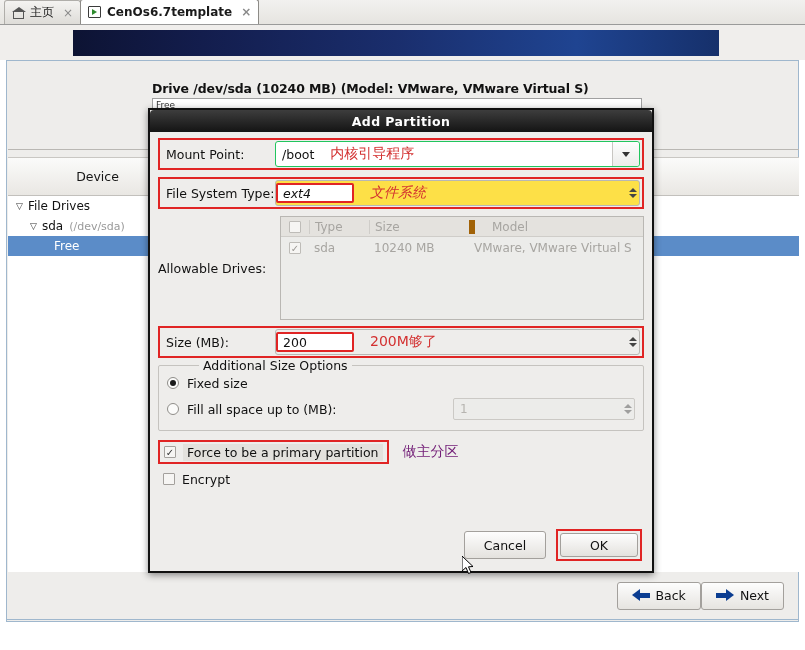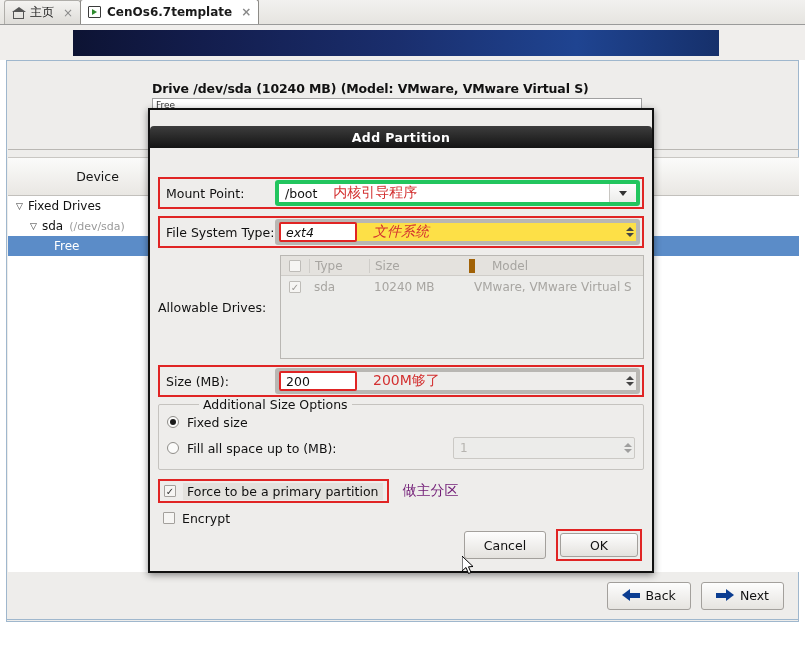--- a/index.html
+++ b/index.html
@@ -122,21 +122,21 @@
     border:1px solid #a3a09c; border-radius:3px;
     font-size:12.5px; color:#111;
     display:inline-flex; align-items:center; justify-content:center; gap:6px;
   }
   .btn.disabled { color:#b0aeaa; background:linear-gradient(#f6f5f3,#eceae6); }
 
   
   .wizard {
     position:absolute; left:6px; top:572px; width:793px; height:48px;
     background:#eeedeb; border:1px solid #9fb7cd; border-top:none;
-    display:flex; align-items:center; justify-content:flex-end; gap:10px;
+    display:flex; align-items:center; justify-content:flex-end; 
     padding-right:14px;
   }
   .arrow-l, .arrow-r { width:18px; height:13px; position:relative; display:inline-block; }
   .arrow-l:before{content:"";position:absolute;left:0;top:0;border-top:6.5px solid transparent;border-bottom:6.5px solid transparent;border-right:8px solid #0b3d91;}
   .arrow-l:after{content:"";position:absolute;left:7px;top:4px;width:11px;height:5px;background:#0b3d91;}
   .arrow-r:before{content:"";position:absolute;right:0;top:0;border-top:6.5px solid transparent;border-bottom:6.5px solid transparent;border-left:8px solid #0b3d91;}
   .arrow-r:after{content:"";position:absolute;left:0px;top:4px;width:11px;height:5px;background:#0b3d91;}
 
   
   .statusbar {
@@ -164,30 +164,29 @@
     background:#eeedeb; border:2px solid #111111;
     box-shadow:0 2px 7px rgba(0,0,0,.45);
   }
   .dlg-title {
     height:22px;
     background:linear-gradient(#3d3d3d,#141414);
     color:#ffffff; font-size:12.5px; font-weight:bold;
     display:flex; align-items:center; justify-content:center;
     letter-spacing:0.4px;
     border-radius:4px 4px 0 0;
-    margin-top:16px;
   }
   .dlg-body { padding:6px 8px 0 8px; }
 
   .row { display:flex; align-items:center; margin-bottom:5px; }
   .lbl { font-size:12.5px; color:#111; }
 
   .combo {
     flex:1; height:26px; background:#ffffff;
-    border:4px solid #22c55e; border-radius:3px;
+    border:1px solid #22c55e; border-radius:3px;
     display:flex; align-items:center; position:relative;
   }
   .combo .val { font-size:12.5px; color:#111; padding-left:6px; }
   .combo .cn { color:#d33030; font-size:14px; margin-left:16px; }
   .combo .drop {
     position:absolute; right:0; top:0; width:27px; height:100%;
     border-left:1px solid #c8c6c2;
     display:flex; align-items:center; justify-content:center;
     background:linear-gradient(#fdfdfd,#ececea); border-radius:0 3px 3px 0;
   }
@@ -321,21 +320,21 @@
     <div class="panel-divider"></div>
     <div class="panel-divider2"></div>
 
     <div class="tree">
       <div class="tree-head">
         <div class="col">Device</div>
       </div>
 
       <div class="tree-row">
         <span class="arrow">▽</span>
-        <span>Fixed Drives</span>
+        <span>File Drives</span>
       </div>
 
       <div class="tree-row indent1">
         <span class="arrow">▽</span>
         <span>sda</span>
         <span class="dim">(/dev/sda)</span>
       </div>
 
       <div class="tree-row indent2 sel">
         <span>Free</span>
@@ -357,21 +356,21 @@
       <span class="arrow-r"></span>
       <span>Next</span>
     </div>
   </div>
 
   <div class="dialog">
     <div class="dlg-title">Add Partition</div>
 
     <div class="dlg-body">
 
-      <div class="row redbox" style="padding:1px 2px; margin-bottom:7px;margin-top:23px;">
+      <div class="row redbox" style="padding:1px 2px; margin-bottom:7px;">
         <div class="lbl" style="width:113px;padding-left:4px;">Mount Point:</div>
         <div class="combo">
           <span class="val">/boot</span>
           <span class="cn">内核引导程序</span>
           <span class="drop">
             <span class="chev"></span>
           </span>
         </div>
       </div>
 

